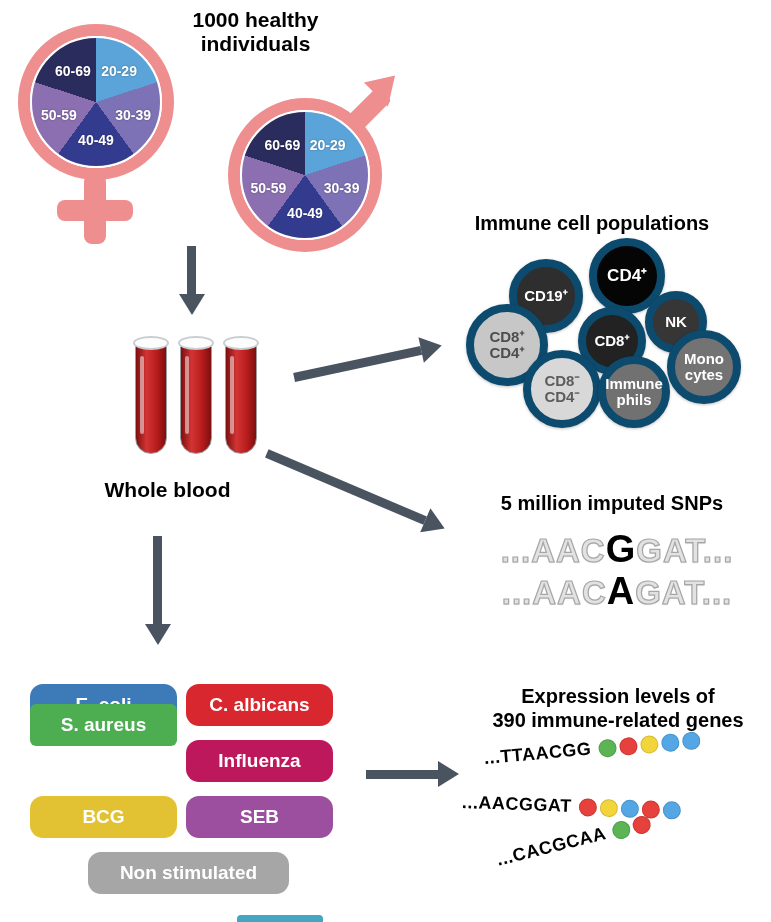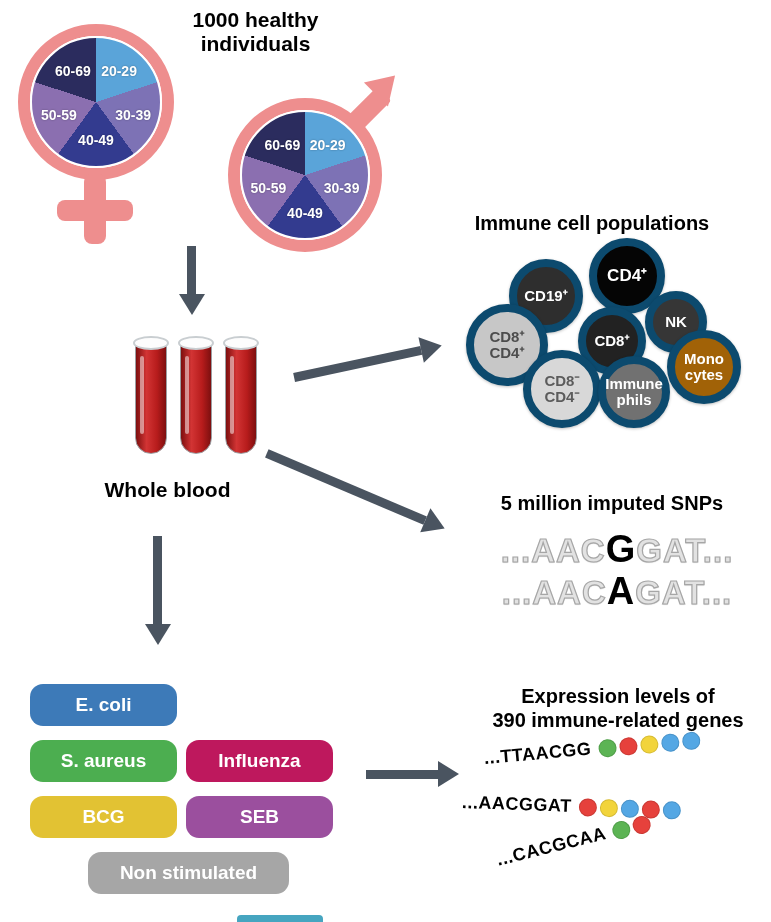--- a/index.html
+++ b/index.html
@@ -89,21 +89,21 @@
             font-weight:bold; font-size:33px; letter-spacing:1px;
             color:#e2e2e2; -webkit-text-stroke:1.2px #a6a6a6; text-shadow:0 1px 1px #d7d7d7; }
   .snp-r0{ top:528px; } .snp-r1{ top:570px; }
   .snp-var{ color:#000; -webkit-text-stroke:0; text-shadow:none; font-size:38px; }
 
   
   .stim{ position:absolute; height:42px; border-radius:13px; color:#fff; font-weight:bold;
          font-size:19px; display:flex; align-items:center; justify-content:center; }
   .s0{ left:30px;  top:684px; width:147px; }
   .s1{ left:186px; top:684px; width:147px; }
-  .s2{ left:30px;  top:740px; width:147px; }
+  .s2{ left:30px;  top:704px; width:147px;border-radius:6px; }
   .s3{ left:186px; top:740px; width:147px; }
   .s4{ left:30px;  top:796px; width:147px; }
   .s5{ left:186px; top:796px; width:147px; }
   .s6{ left:88px;  top:852px; width:201px; }
   .partial-box{ left:237px; top:915px; width:86px; height:7px; border-radius:4px 4px 0 0; background:#46a5c0; }
 
   
   .expr-title{ left:468px; top:684px; width:300px; font-size:20px; line-height:1.2; }
   .expr-row{ position:absolute; display:flex; align-items:center; white-space:nowrap;
              font-weight:bold; font-size:18px; color:#000; transform-origin:left center; }
@@ -183,33 +183,34 @@
     <div class="tube-shine"></div>
   </div>
   <div class="heading immune-title">Immune cell populations</div>
 
   <div class="heading blood-label">Whole blood</div>
   <div class="cell c0" style="background-color: rgb(46, 46, 46); color: rgb(255, 255, 255);">CD19⁺</div>
   <div class="cell c1" style="background-color: rgb(5, 5, 5); color: rgb(255, 255, 255);">CD4⁺</div>
   <div class="cell c2" style="background-color: rgb(54, 54, 54); color: rgb(255, 255, 255);">NK</div>
   <div class="cell c3" style="background-color: rgb(199, 199, 199); color: rgb(77, 77, 77);">CD8⁺ CD4⁺</div>
   <div class="cell c4" style="background-color: rgb(34, 34, 34); color: rgb(255, 255, 255);">CD8⁺</div>
-  <div class="cell c5" style="background-color: #a16207; color: rgb(255, 255, 255);">Mono cytes</div>
+  <div class="cell c5" style="background-color: #737373; color: rgb(255, 255, 255);">Mono cytes</div>
   <div class="cell c6" style="background-color: rgb(216, 216, 216); color: rgb(92, 92, 92);">CD8⁻ CD4⁻</div>
   <div class="cell c7" style="background-color: rgb(113, 113, 113); color: rgb(255, 255, 255);">Immune phils</div>
 
   <div class="heading snps-title">5 million imputed SNPs</div>
   <div class="snp-row snp-r0">
     <span>...AAC</span><span class="snp-var">G</span><span>GAT...</span>
   </div>
   <div class="snp-row snp-r1">
     <span>...AAC</span><span class="snp-var">A</span><span>GAT...</span>
   </div>
 
   <div class="stim s0" style="background-color: rgb(61, 122, 184);">E. coli</div>
+  <div class="stim s1" style="background-color: rgb(216, 39, 46);">C. albicans</div>
   <div class="stim s2" style="background-color: rgb(76, 174, 80);">S. aureus</div>
   <div class="stim s3" style="background-color: #be185d;">Influenza</div>
   <div class="stim s4" style="background-color: rgb(226, 194, 51);">BCG</div>
   <div class="stim s5" style="background-color: rgb(155, 79, 158);">SEB</div>
   <div class="stim s6" style="background-color: rgb(166, 166, 166);">Non stimulated</div>
   <div class="abs partial-box"></div>
 
   <div class="heading expr-title">
     <div>Expression levels of</div>
     <div>390 immune-related genes</div>

